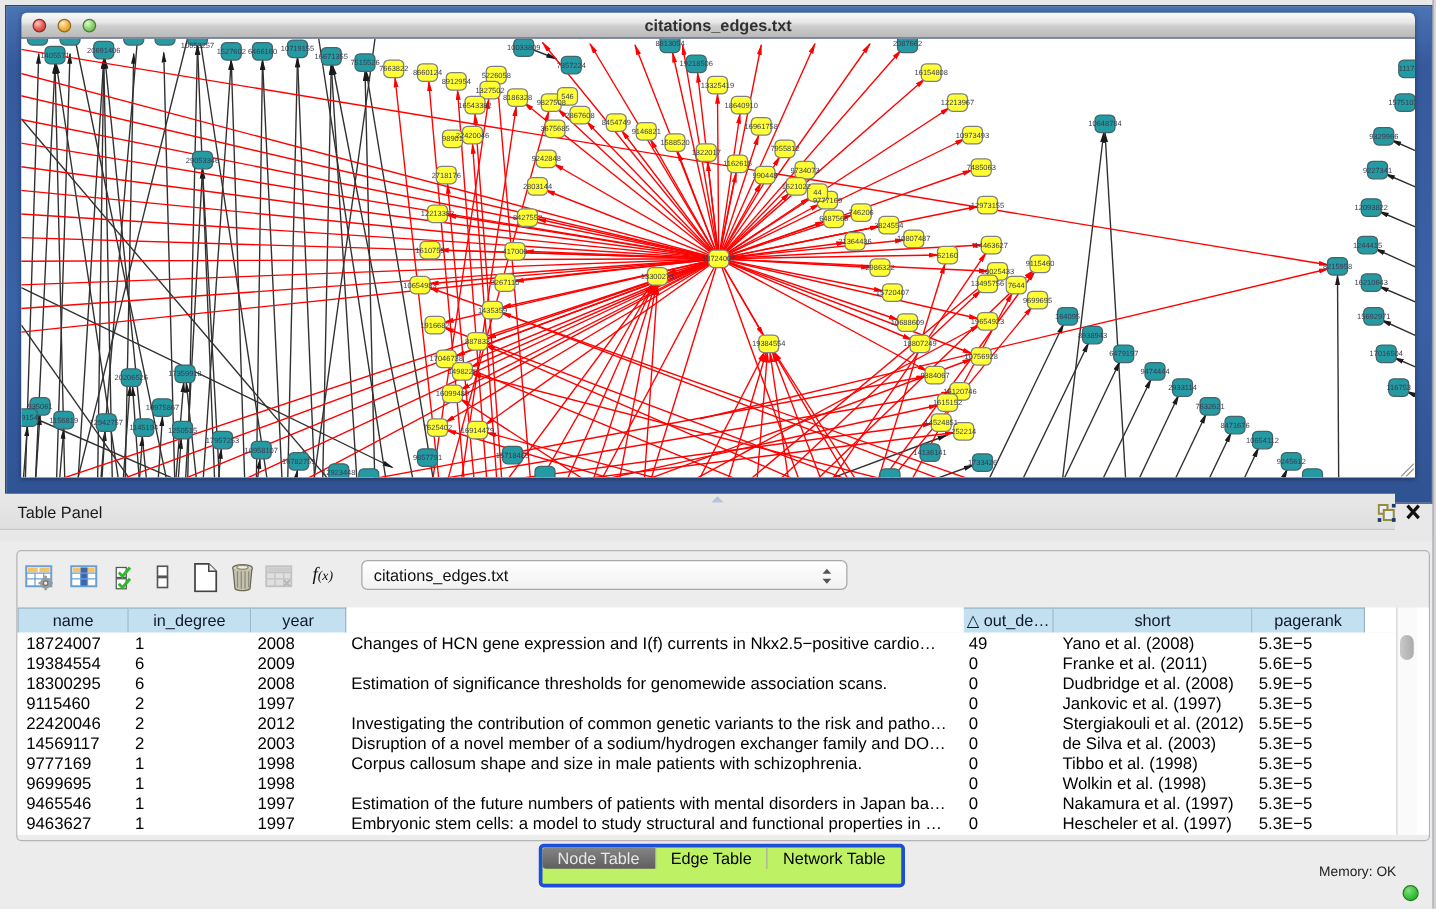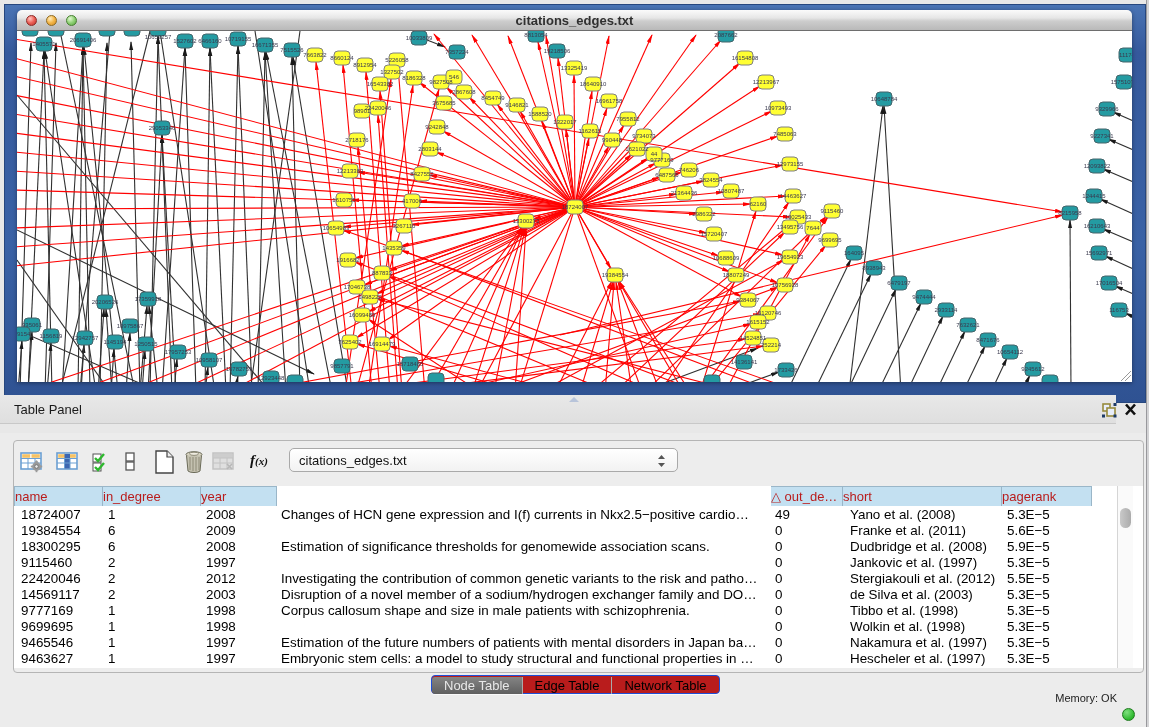--- a/index.html
+++ b/index.html
@@ -7,29 +7,29 @@
 #titlebar{position:absolute;left:0;top:0;width:1115px;height:21px;border-radius:5px 5px 0 0;background:linear-gradient(#fbfbfb,#e6e6e6 40%,#cdcdcd 55%,#b9b9b9);border-bottom:1px solid #6e6e6e}
 #titlebar .t{position:absolute;left:0;right:0;top:3px;text-align:center;font-size:13px;font-weight:bold;color:#303030}
 .tl{position:absolute;top:5px;width:11px;height:11px;border-radius:50%;}
 #canvas{position:absolute;left:17px;top:31px;width:1115px;height:351px;background:#fff;overflow:hidden}
 #tp-head{position:absolute;left:0;top:395px;width:1116px;height:29px;background:linear-gradient(#e8e8e8,#dfdfdf);border-bottom:1px solid #c8c8c8}
 #tp-head .t{position:absolute;left:14px;top:7px;font-size:13px;color:#1a1a1a}
 #tp-body{position:absolute;left:0;top:433px;width:1149px;height:294px;background:#ececec}
 #panel{position:absolute;left:13px;top:440px;width:1131px;height:233px;background:#ededed;border:1px solid #b5b5b5;border-radius:4px}
 #combo{position:absolute;left:289px;top:448px;width:389px;height:24px;background:linear-gradient(#ffffff,#f2f2f2);border:1px solid #a9a9a9;border-radius:5px;font-size:13px;color:#111;padding:4px 0 0 9px}
 #thead{position:absolute;left:14px;top:486px;width:1103px;height:20px;background:#fff}
-#thead span{position:absolute;top:0;height:27px;background:#c3e0f1;border:1px solid #9ab6c8;border-left:none;font-size:13px;text-align:left;padding-top:2px;color:#b91c1c}
+#thead span{position:absolute;top:0;height:27px;background:#c3e0f1;border:1px solid #9ab6c8;border-left:none;font-size:13px;text-align:center;padding-top:2px;color:#0f172a}
 #tbl{position:absolute;left:14px;top:506px;width:1103px;height:162px;background:#fff}
 .trow{position:absolute;left:0;width:1103px;height:16px;font-size:13.4px;color:#000;white-space:nowrap}
 .trow span{position:absolute;top:1px}
 .c1{left:7px}.c2{left:94px}.c3{left:192px}.c4{left:267px;width:477px;overflow:hidden;text-overflow:ellipsis}.c5{left:761px}
 .c6{left:836px}.c7{left:993px}
 #vsb{position:absolute;left:1117px;top:486px;width:16px;height:182px;background:#fafafa;border-left:1px solid #d5d5d5}
 #vsb .th{position:absolute;left:2px;top:22px;width:11px;height:20px;background:linear-gradient(90deg,#c9c9c9,#ababab);border-radius:6px}
-#tabs{position:absolute;left:431px;top:675px;height:19px;border:1px solid #1d4ed8;border-radius:4px;background:#b91c1c;box-shadow:0 1px 0 rgba(255,255,255,.7)}
+#tabs{position:absolute;left:431px;top:675px;height:35px;border:3px solid #1d4ed8;border-radius:4px;background:#bef264;box-shadow:0 1px 0 rgba(255,255,255,.7)}
 #tabs span{display:inline-block;height:17px;font-size:13px;padding:1px 12px 0;color:#000}
 #tabs .sel{background:linear-gradient(#848484,#5f5f5f);color:#e8e8e8;border-radius:3px 0 0 3px}
 #tabs .sep{border-left:1px solid #aaa;padding:1px 12px 0}
 #mem{position:absolute;right:32px;top:692px;font-size:11px;color:#222}
 #memled{position:absolute;right:14px;top:708px;width:13px;height:13px;border-radius:50%;background:radial-gradient(circle at 35% 30%,#7fe07f,#2db82d 70%);border:1px solid #1d7a1d}
 .icon{position:absolute;top:450px}
 </style></head><body>
 <div id="bluepanel"></div>
 <div id="win"></div>
 <div id="titlebar" style="position:absolute;left:17px;top:10px">
@@ -583,21 +583,21 @@
     <path d="M3.5 5.5 L5 21 a6.5 2.5 0 0 0 12 0 L18.5 5.5" fill="#c4c1b0" stroke="#6a6a58"></path>
     <path d="M7 7 v13 M10 7 v14 M13 7 v14 M16 7 v13" stroke="#8d8a77"></path>
     <ellipse cx="11" cy="3.8" rx="4.5" ry="1.6" fill="#efece0" stroke="#8d8a77"></ellipse>
   </svg>
 <svg class="icon" width="24" height="24" style="left:212px" opacity="0.45">
     <rect x="1" y="3" width="20" height="16" fill="#cfcfcf" stroke="#909090" stroke-width="1.5"></rect>
     <rect x="2" y="4" width="18" height="4" fill="#a8a8a8"></rect>
     <path d="M1 8 h20 M1 13 h20 M8 8 v11 M15 8 v11" stroke="#909090"></path>
     <path d="M15 14 l5 5 M20 14 l-5 5" stroke="#777" stroke-width="1.6"></path>
   </svg>
-<div class="icon" style="left:250px;top:452px;font-size:15px;font-style:italic;font-weight:bold;color:#111;font-family:'Liberation Serif',serif">f<span style="font-size:11px">(x)</span></div>
+<div class="icon" style="left:250px;top:452px;font-size:15px;font-style:italic;font-weight:normal;color:#111;font-family:'Liberation Serif',serif">f<span style="font-size:11px">(x)</span></div>
 <div id="combo">citations_edges.txt
  <svg width="11" height="14" style="position:absolute;right:10px;top:5px">
       <path d="M5.5 1 L9 5 H2 z" fill="#555"></path>
       <path d="M5.5 13 L9 9 H2 z" fill="#555"></path>
     </svg>
 </div>
 <div id="thead">
  <span style="left:0px;width:89px;border-left:1px solid #9ab6c8">name</span>
  <span style="left:89px;width:98px">in_degree</span>
  <span style="left:187px;width:76px">year</span>

